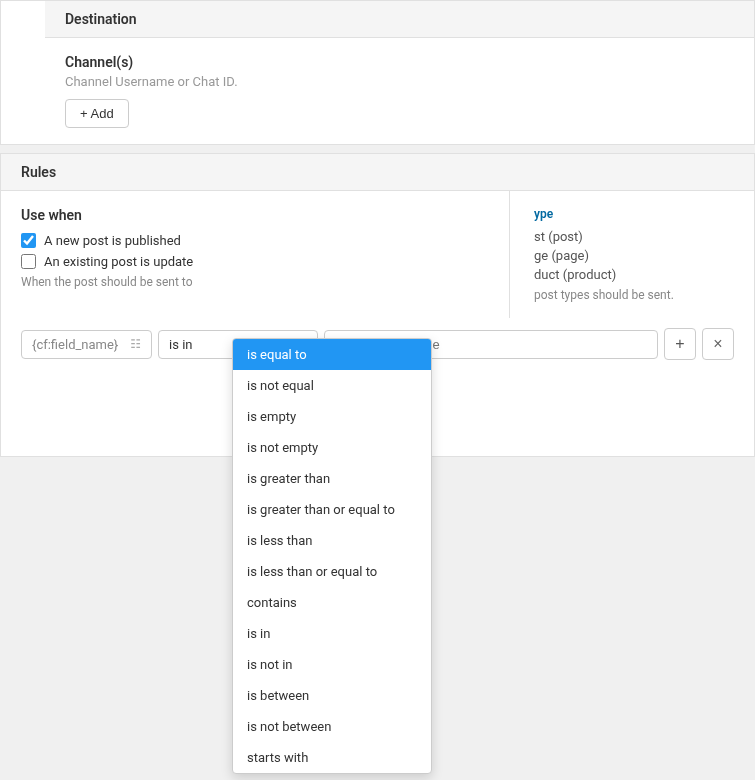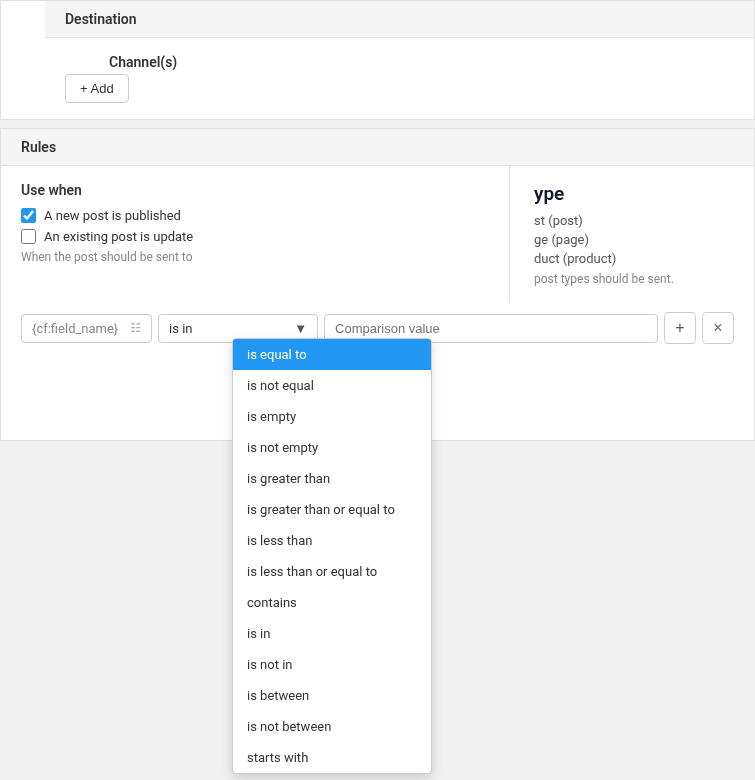--- a/index.html
+++ b/index.html
@@ -30,21 +30,20 @@
 
     .section-body {
       padding: 16px 20px;
     }
 
     .field-label {
       font-weight: 600;
       font-size: 14px;
       margin-bottom: 4px;
       color: #333;
-      margin-left: 44px;
     }
 
     .field-hint {
       color: #999;
       font-size: 13px;
       margin-bottom: 10px;
     }
 
     .add-btn {
       display: inline-flex;
@@ -105,22 +104,22 @@
       border-right: 1px solid #e0e0e0;
     }
 
     .right-panel {
       width: 240px;
       padding: 16px 20px;
     }
 
     .post-type-label {
       font-weight: 600;
-      font-size: 19px;
-      color: #0f172a;
+      font-size: 12px;
+      color: #0369a1;
       margin-bottom: 8px;
     }
 
     .post-type-item {
       font-size: 13px;
       color: #555;
       margin-bottom: 4px;
     }
 
     .post-type-hint {
@@ -267,20 +266,21 @@
       padding-left: 44px;
     }
   </style>
 </head>
 <body>
 
 <div class="section destination-section">
   <div class="section-header">Destination</div>
   <div class="section-body">
     <div class="field-label">Channel(s)</div>
+    <div class="field-hint">Channel Username or Chat ID.</div>
     <button class="add-btn">+ Add</button>
   </div>
 </div>
 
 <div class="rules-section section">
   <div class="section-header">Rules</div>
   <div class="split-body">
     <div class="left-panel">
       <div class="use-when-label">Use when</div>
       <div class="checkbox-row">

